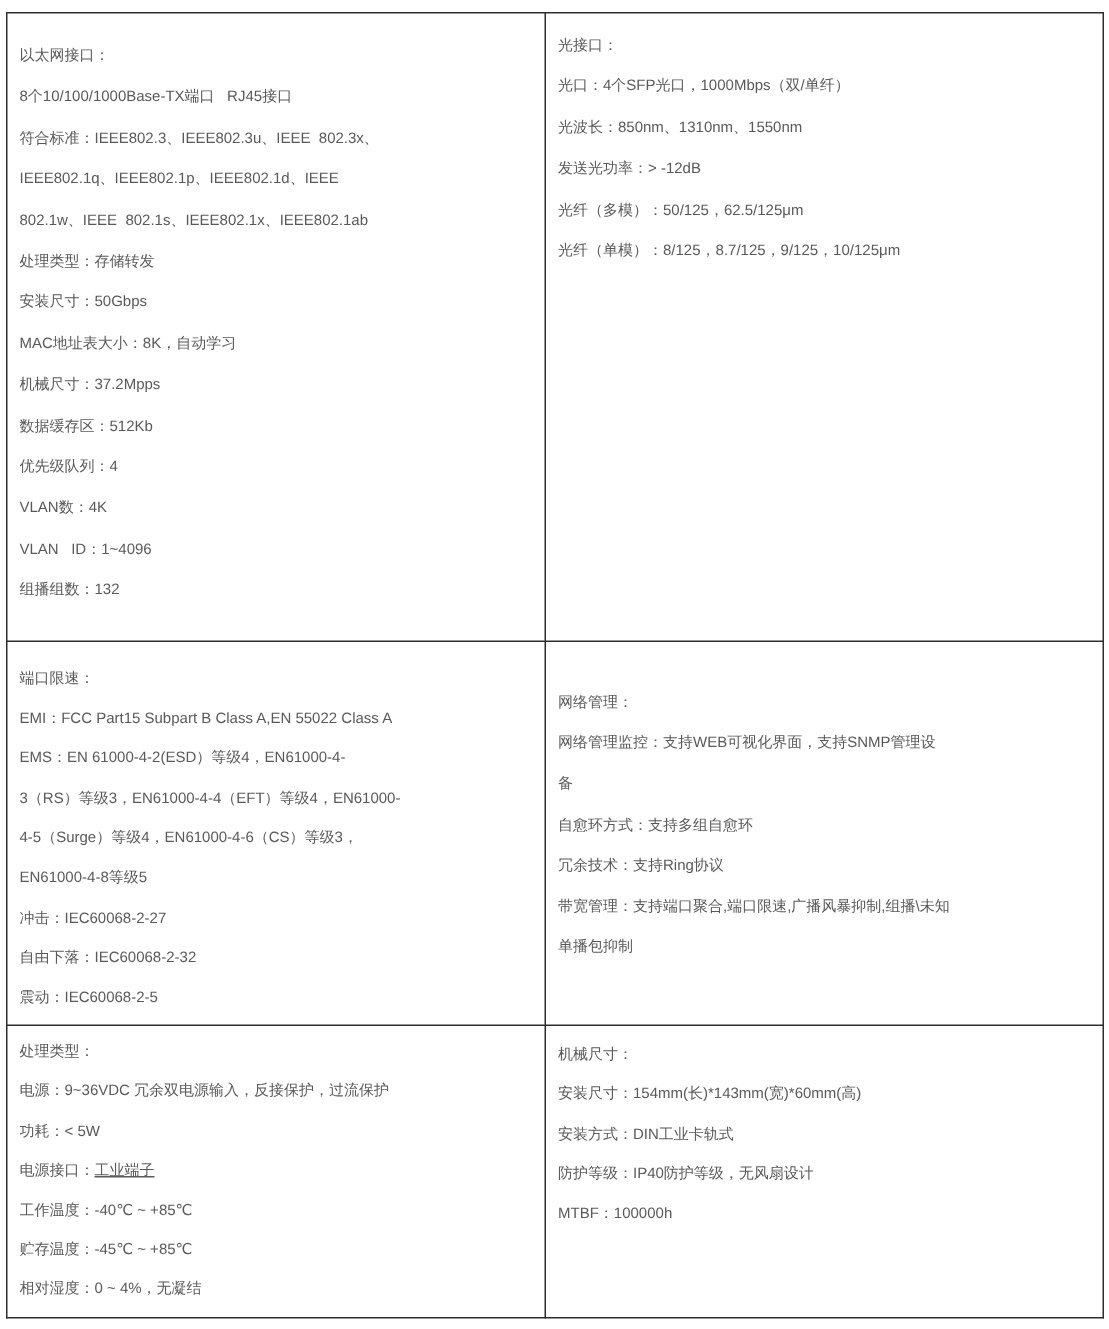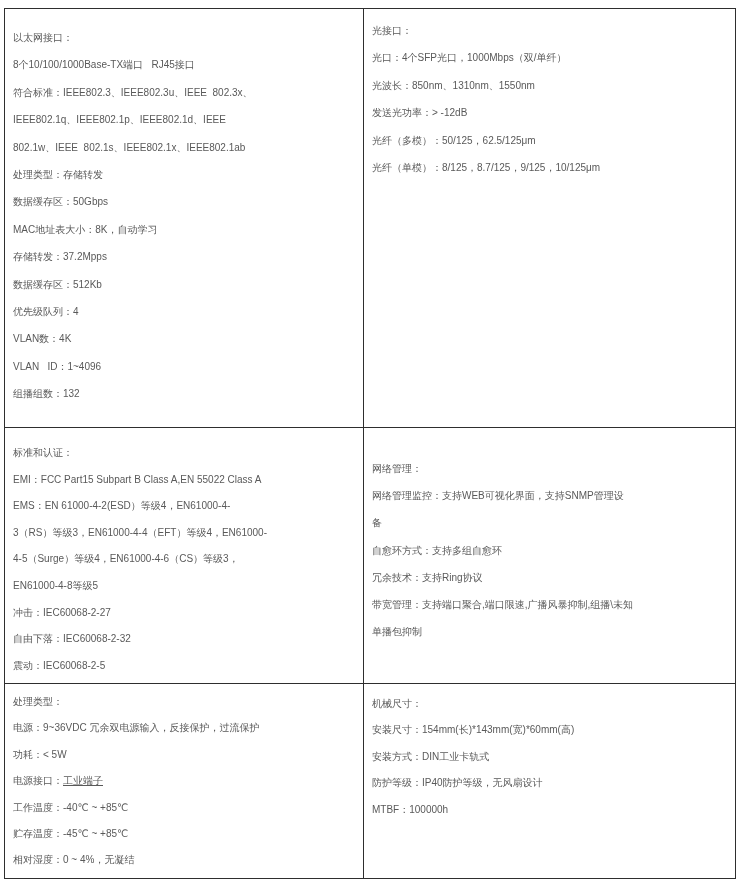--- a/index.html
+++ b/index.html
@@ -61,41 +61,41 @@
     </colgroup>
     <tbody>
         <tr>
       <td class="cell h-r1 pt-l1 lh-a">
             <div class="line">以太网接口：</div>
             <div class="line">8个10/100/1000Base-TX端口   RJ45接口</div>
             <div class="line">符合标准：IEEE802.3、IEEE802.3u、IEEE  802.3x、</div>
             <div class="line">IEEE802.1q、IEEE802.1p、IEEE802.1d、IEEE</div>
             <div class="line">802.1w、IEEE  802.1s、IEEE802.1x、IEEE802.1ab</div>
             <div class="line">处理类型：存储转发</div>
-            <div class="line">数据缓存区：50Gbps</div>
+            <div class="line">安装尺寸：50Gbps</div>
             <div class="line">MAC地址表大小：8K，自动学习</div>
-            <div class="line">存储转发：37.2Mpps</div>
+            <div class="line">机械尺寸：37.2Mpps</div>
             <div class="line">数据缓存区：512Kb</div>
             <div class="line">优先级队列：4</div>
             <div class="line">VLAN数：4K</div>
             <div class="line">VLAN   ID：1~4096</div>
             <div class="line">组播组数：132</div>
           </td>
       <td class="cell h-r1 pt-r1 lh-a">
             <div class="line">光接口：</div>
             <div class="line">光口：4个SFP光口，1000Mbps（双/单纤）</div>
             <div class="line">光波长：850nm、1310nm、1550nm</div>
             <div class="line">发送光功率：&gt; -12dB</div>
             <div class="line">光纤（多模）：50/125，62.5/125μm</div>
             <div class="line">光纤（单模）：8/125，8.7/125，9/125，10/125μm</div>
           </td>
     </tr>
     <tr>
       <td class="cell h-r2 pt-l2 lh-b">
-            <div class="line">标准和认证：</div>
+            <div class="line">端口限速：</div>
             <div class="line">EMI：FCC Part15 Subpart B Class A,EN 55022 Class A</div>
             <div class="line">EMS：EN 61000-4-2(ESD）等级4，EN61000-4-</div>
             <div class="line">3（RS）等级3，EN61000-4-4（EFT）等级4，EN61000-</div>
             <div class="line">4-5（Surge）等级4，EN61000-4-6（CS）等级3，</div>
             <div class="line">EN61000-4-8等级5</div>
             <div class="line">冲击：IEC60068-2-27</div>
             <div class="line">自由下落：IEC60068-2-32</div>
             <div class="line">震动：IEC60068-2-5</div>
           </td>
       <td class="cell h-r2 pt-r2 lh-c">

